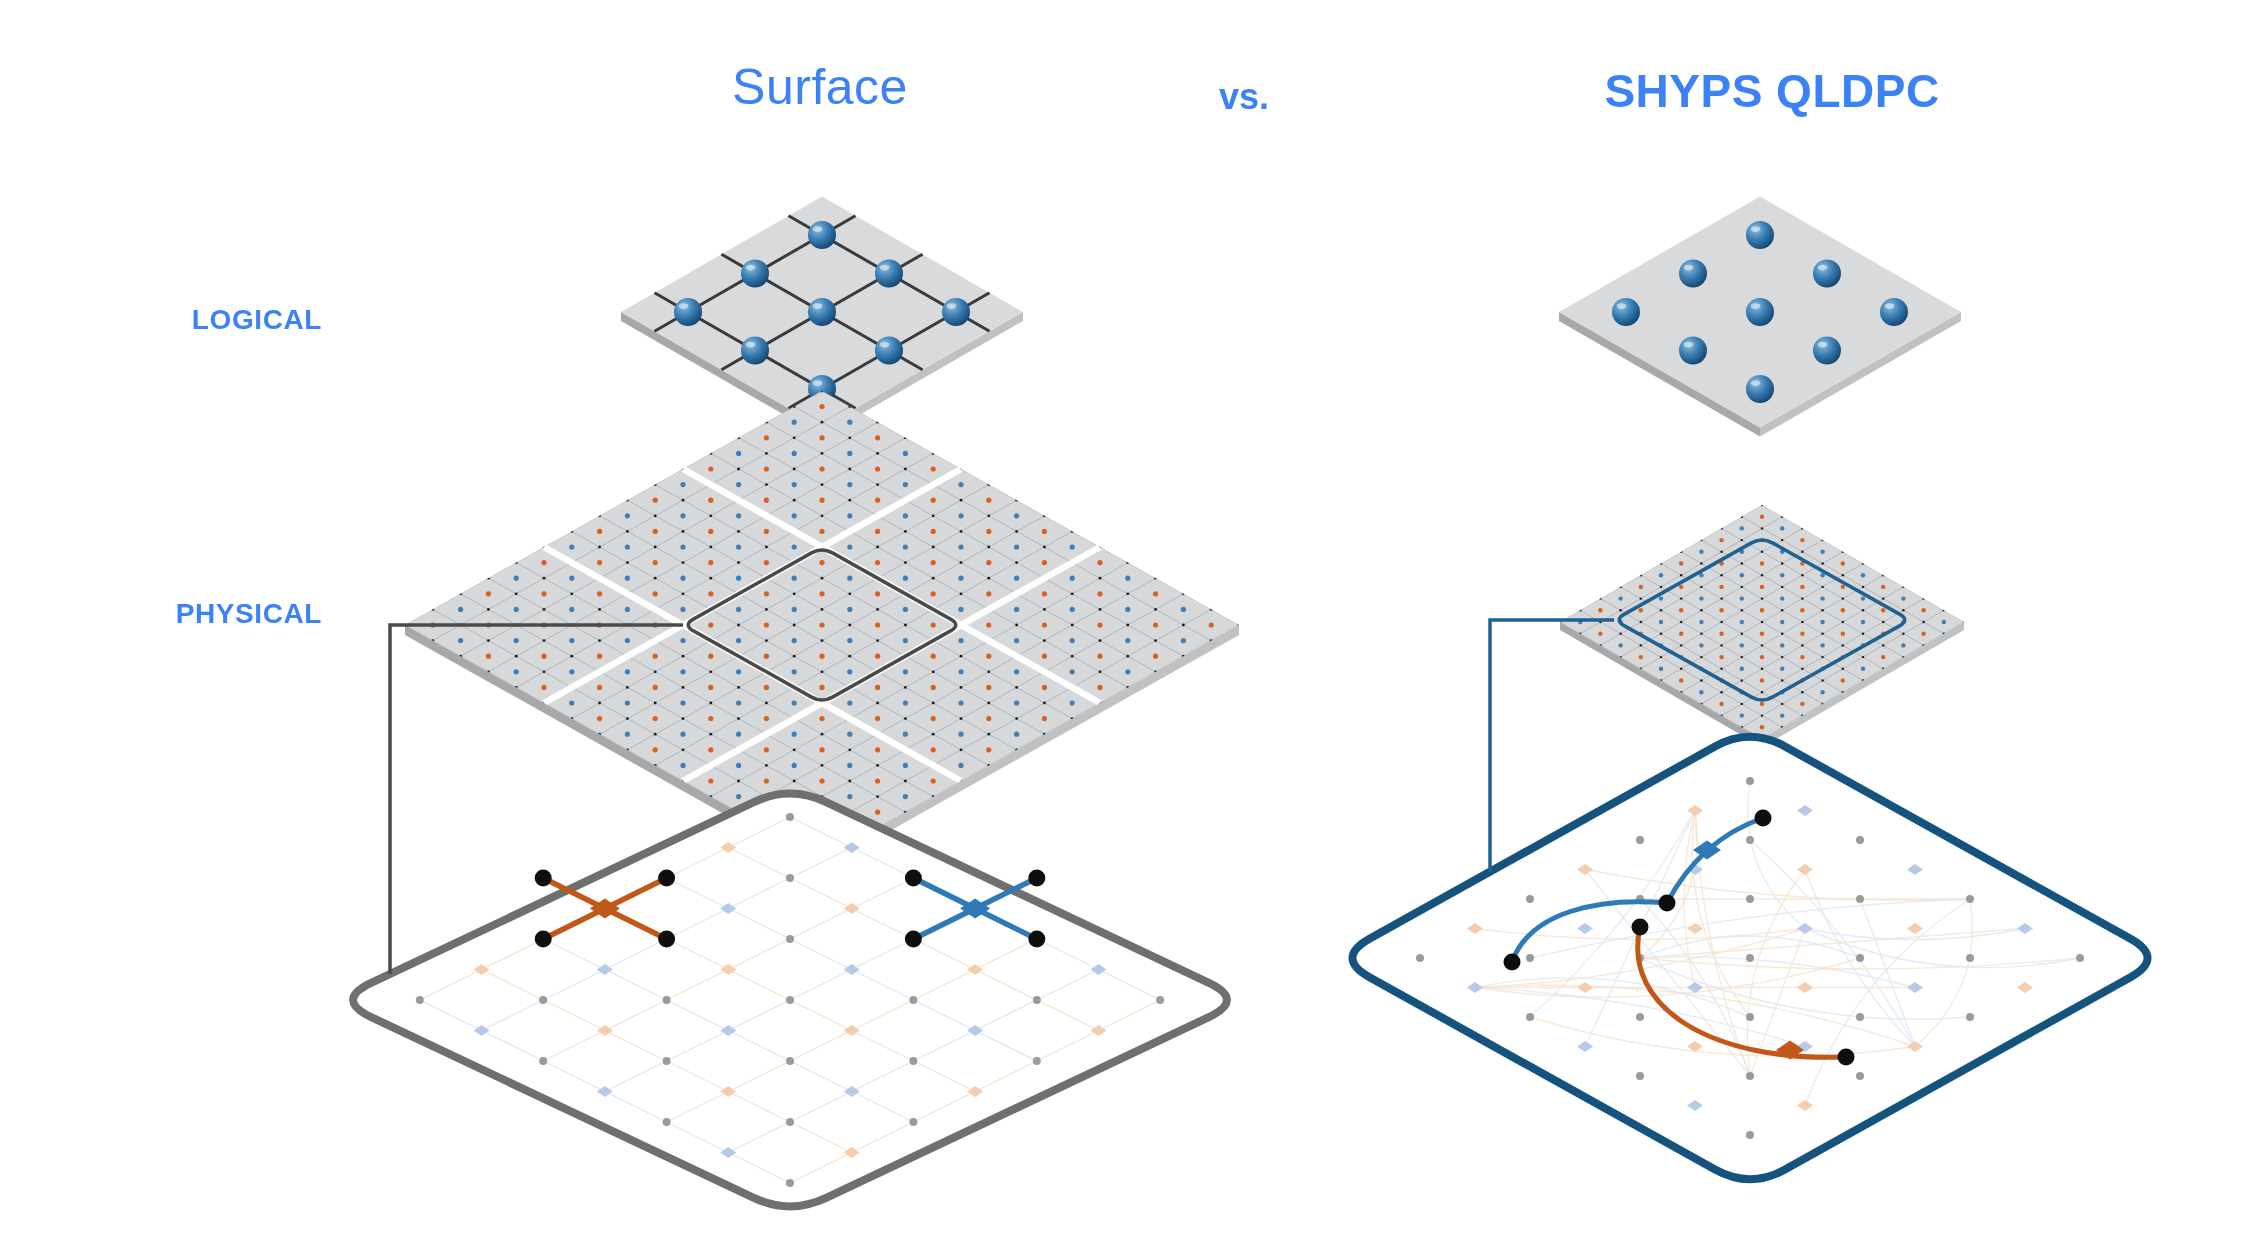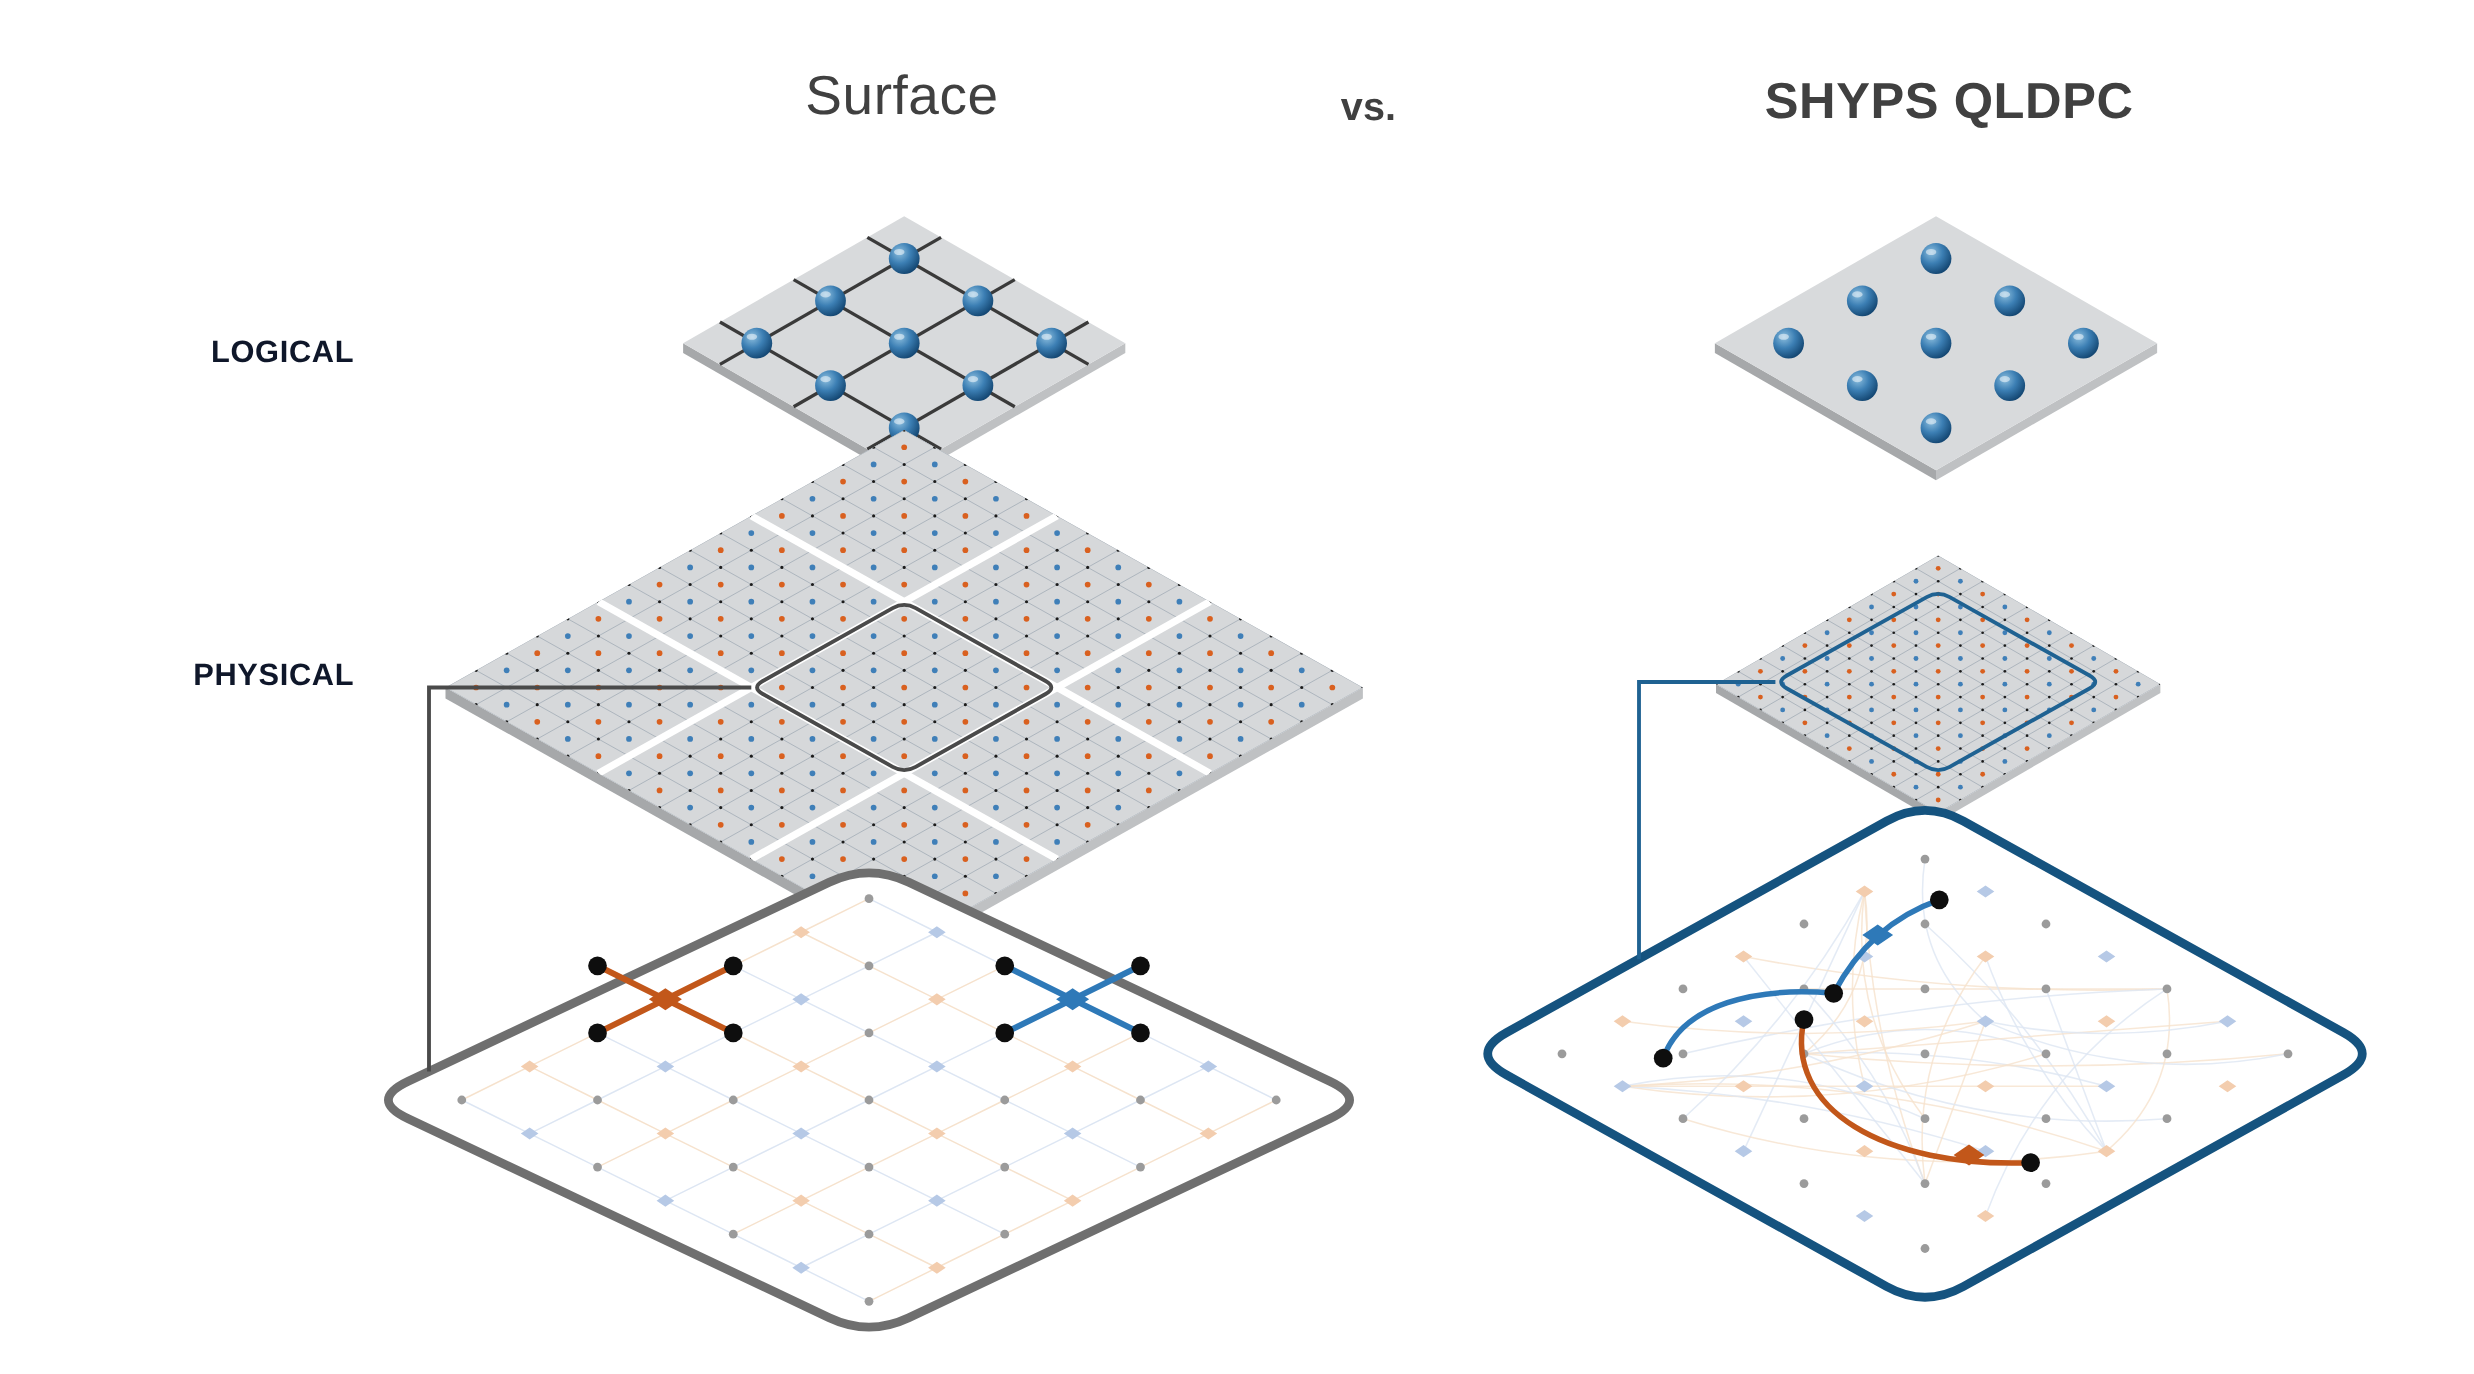--- a/index.html
+++ b/index.html
@@ -1,23 +1,23 @@
 <!DOCTYPE html>
 <html><head>
 <meta charset="utf-8">
 <style>
   html,body{margin:0;padding:0;background:#ffffff;}
   #stage{position:relative;width:2249px;height:1249px;background:#ffffff;overflow:hidden;
          font-family:"Liberation Sans", sans-serif;}
   #diagram{position:absolute;left:0;top:0;}
-  .title{position:absolute;text-align:center;color:#404040;}
+  .title{position:absolute;text-align:center;color:#3b82f6;}
   #title-left{left:620px;top:58px;width:400px;font-size:50px;font-weight:500;letter-spacing:0.5px;}
   #title-vs{left:1144px;top:76px;width:200px;font-size:36px;font-weight:700;}
   #title-right{left:1522px;top:64px;width:500px;font-size:46px;font-weight:700;letter-spacing:0.5px;}
-  .rowlabel{position:absolute;left:22px;width:300px;text-align:right;color:#0f172a;
+  .rowlabel{position:absolute;left:22px;width:300px;text-align:right;color:#3b82f6;
             font-size:28px;font-weight:700;letter-spacing:0.6px;line-height:42px;}
   #label-logical{top:299px;}
   #label-physical{top:593px;}
   #label-connectivity{top:916px;}
 </style>
 </head>
 <body>
 
 <div id="stage">
   <svg id="diagram" width="2249" height="1249" viewBox="0 0 2249 1249">

